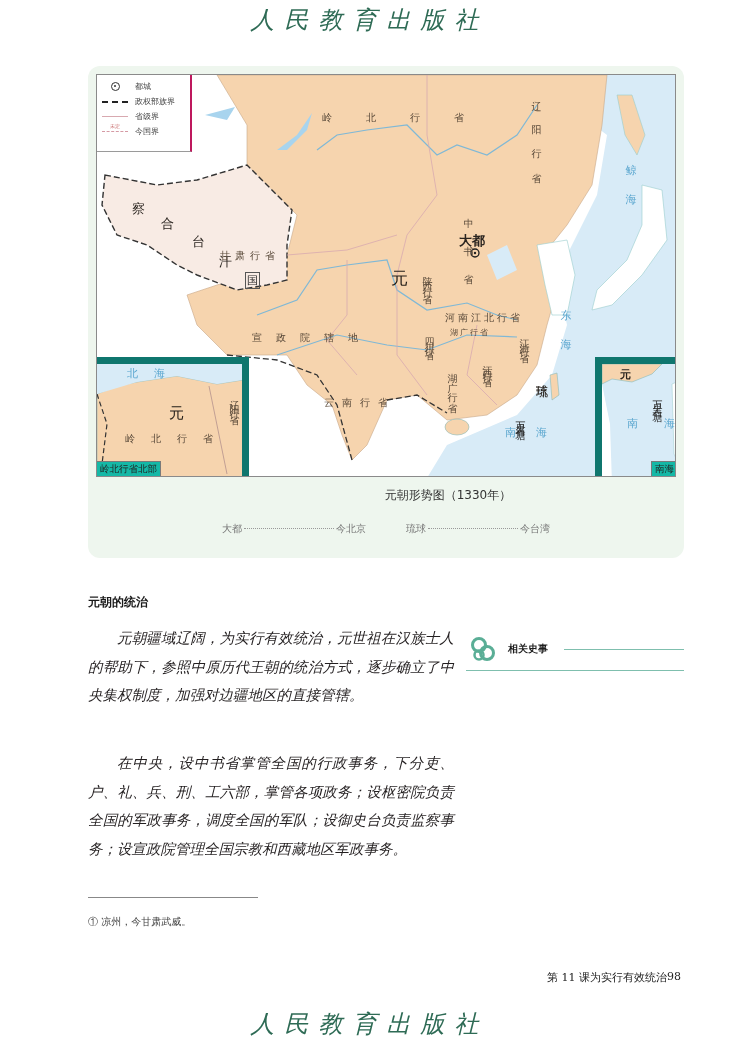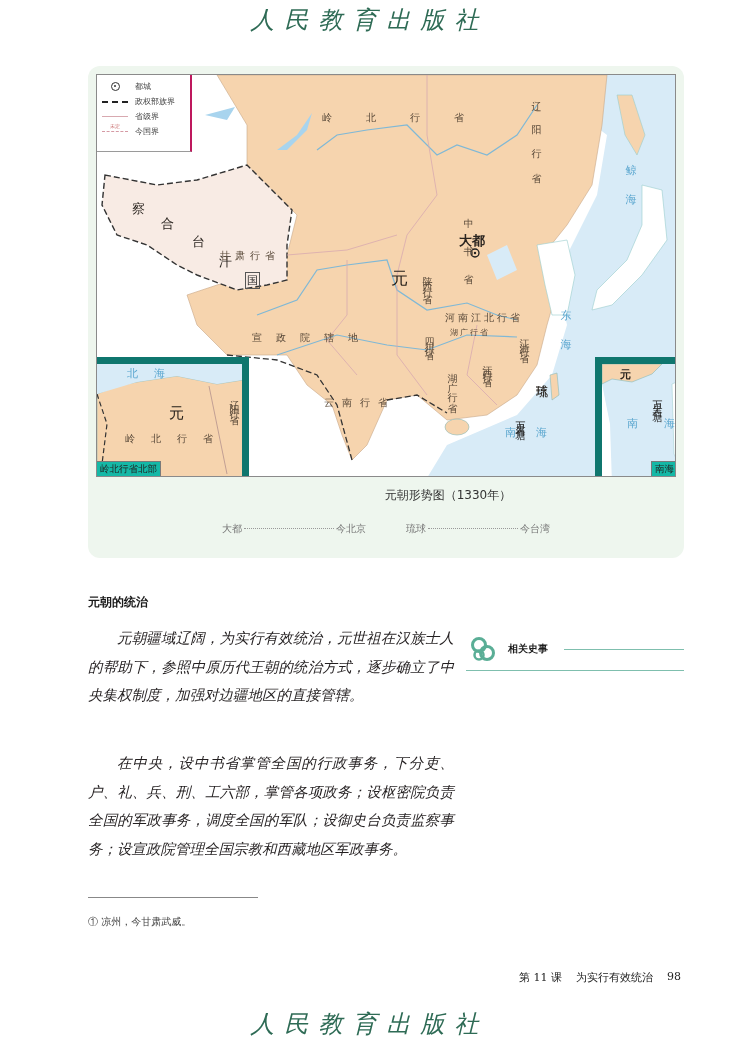--- a/index.html
+++ b/index.html
@@ -92,21 +92,21 @@
     margin-top: 6px; padding: 0 4px 0 12px;
     font-family: "DejaVu Serif", serif; font-size: 12.5px; line-height: 26.5px; color: #4a4a4a;
     letter-spacing: 1.4px; text-align: justify;
   }
   .sidebar-body p { text-indent: 2em; }
   .sidebar-rule-bottom { margin-top: 8px; border-top: 1.5px solid #7fbfae; }
   sup { font-size: 8px; vertical-align: super; line-height: 0; }
 
   .running-footer {
     position: absolute; right: 58px; top: 970px;
-    font-family: "DejaVu Serif", serif; font-size: 11px; color: #222; display: flex; gap: 14px;
+    font-family: "DejaVu Serif", serif; font-size: 11px; color: #222; display: flex; 
   }
 </style>
 </head>
 <body>
 
 <div class="publisher top">人民教育出版社</div>
 
 <div class="map-panel">
   <div class="map-frame">
     <svg width="580" height="403" viewBox="0 0 580 403">

